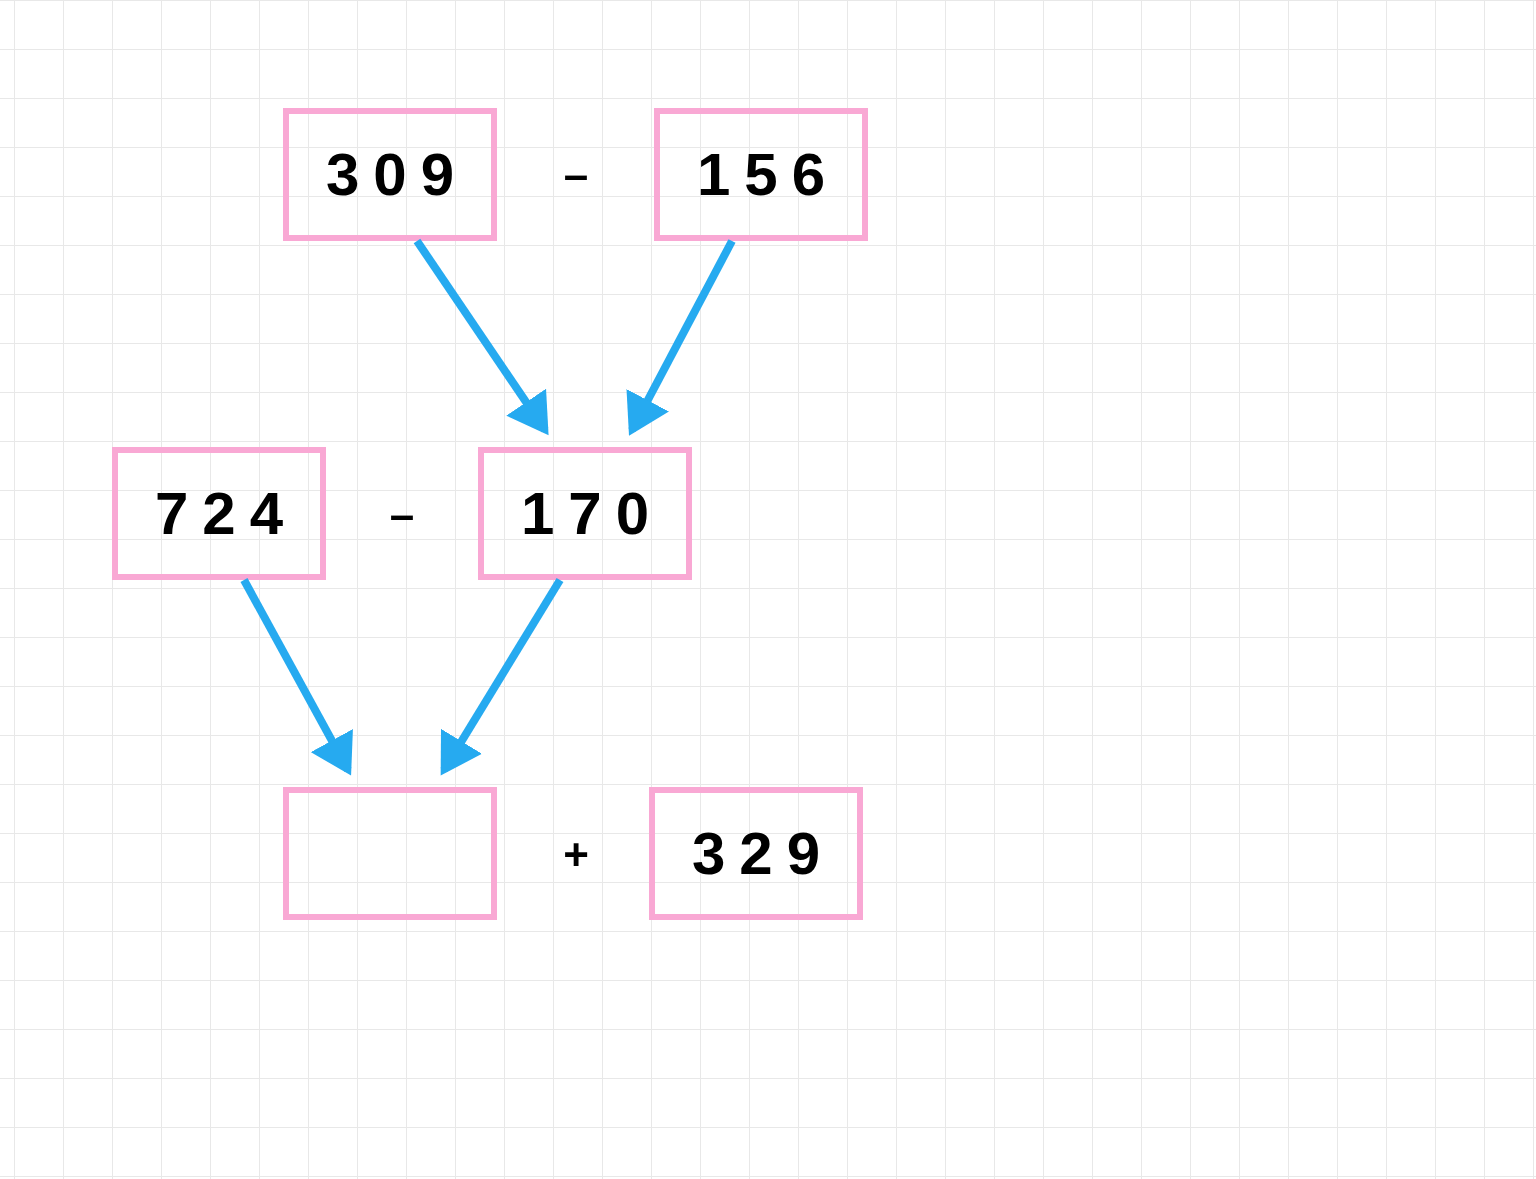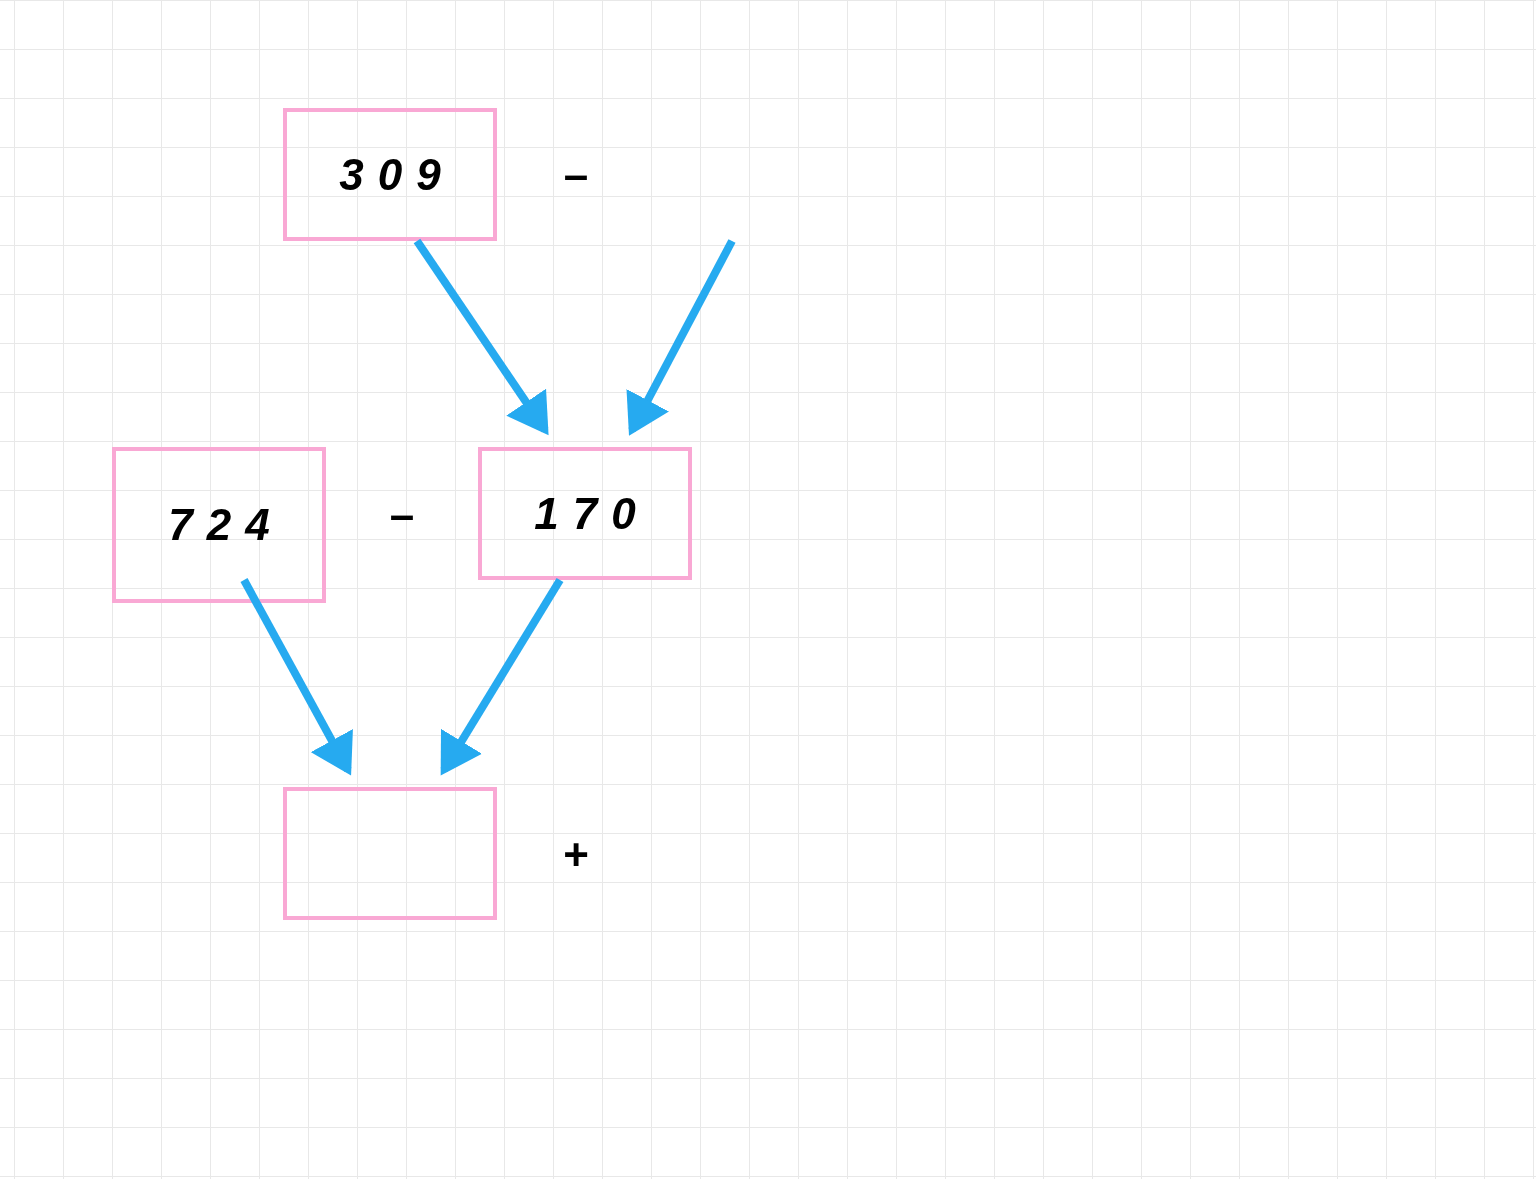--- a/index.html
+++ b/index.html
@@ -22,31 +22,30 @@
     background-size: 49px 49px;
     background-position: 14px 0px;
   }
   .canvas {
     position: absolute;
     top: 0; left: 0;
     width: 100%; height: 100%;
   }
   .num-box {
     position: absolute;
-    border: 4px solid #f9a8d4;
+    border: 6px solid #f9a8d4;
     display: flex;
     align-items: center;
     justify-content: center;
-    font-size: 44px;
+    font-size: 60px;
     font-weight: 700;
     letter-spacing: 14px;
     color: #000;
     box-sizing: border-box;
     background: transparent;
-    font-style: italic;
   }
   .num-box span {
     transform: translateX(7px); 
   }
   .op {
     position: absolute;
     font-size: 44px;
     font-weight: 700;
     color: #000;
     display: flex;
@@ -73,36 +72,42 @@
 <div class="grid-bg"></div>
 
 <div class="canvas">
 
   <div class="num-box" style="left:283px; top:108px; width:214px; height:133px;">
     <span>309</span>
   </div>
   <div class="op" style="left:551px; top:150px;">
     <span>–</span>
   </div>
+  <div class="num-box" style="left:654px; top:108px; width:214px; height:133px;">
+    <span>156</span>
+  </div>
 
-  <div class="num-box" style="left:112px; top:447px; width:214px; height:156px;">
+  <div class="num-box" style="left:112px; top:447px; width:214px; height:133px;">
     <span>724</span>
   </div>
   <div class="op" style="left:377px; top:490px;">
     <span>–</span>
   </div>
   <div class="num-box" style="left:478px; top:447px; width:214px; height:133px;">
     <span>170</span>
   </div>
 
   <div class="num-box" style="left:283px; top:787px; width:214px; height:133px;">
     <span></span>
   </div>
   <div class="op" style="left:551px; top:830px;">
     <span>+</span>
+  </div>
+  <div class="num-box" style="left:649px; top:787px; width:214px; height:133px;">
+    <span>329</span>
   </div>
 
   <svg class="arrows">
     <defs>
       <marker id="ah" markerWidth="6" markerHeight="6" refX="4.2" refY="3" orient="auto" markerUnits="strokeWidth">
         <path d="M0,0 L5,3 L0,6 Z" fill="#26aaf0"></path>
       </marker>
     </defs>
 
     <line x1="417" y1="241" x2="545" y2="430" marker-end="url(#ah)"></line>

